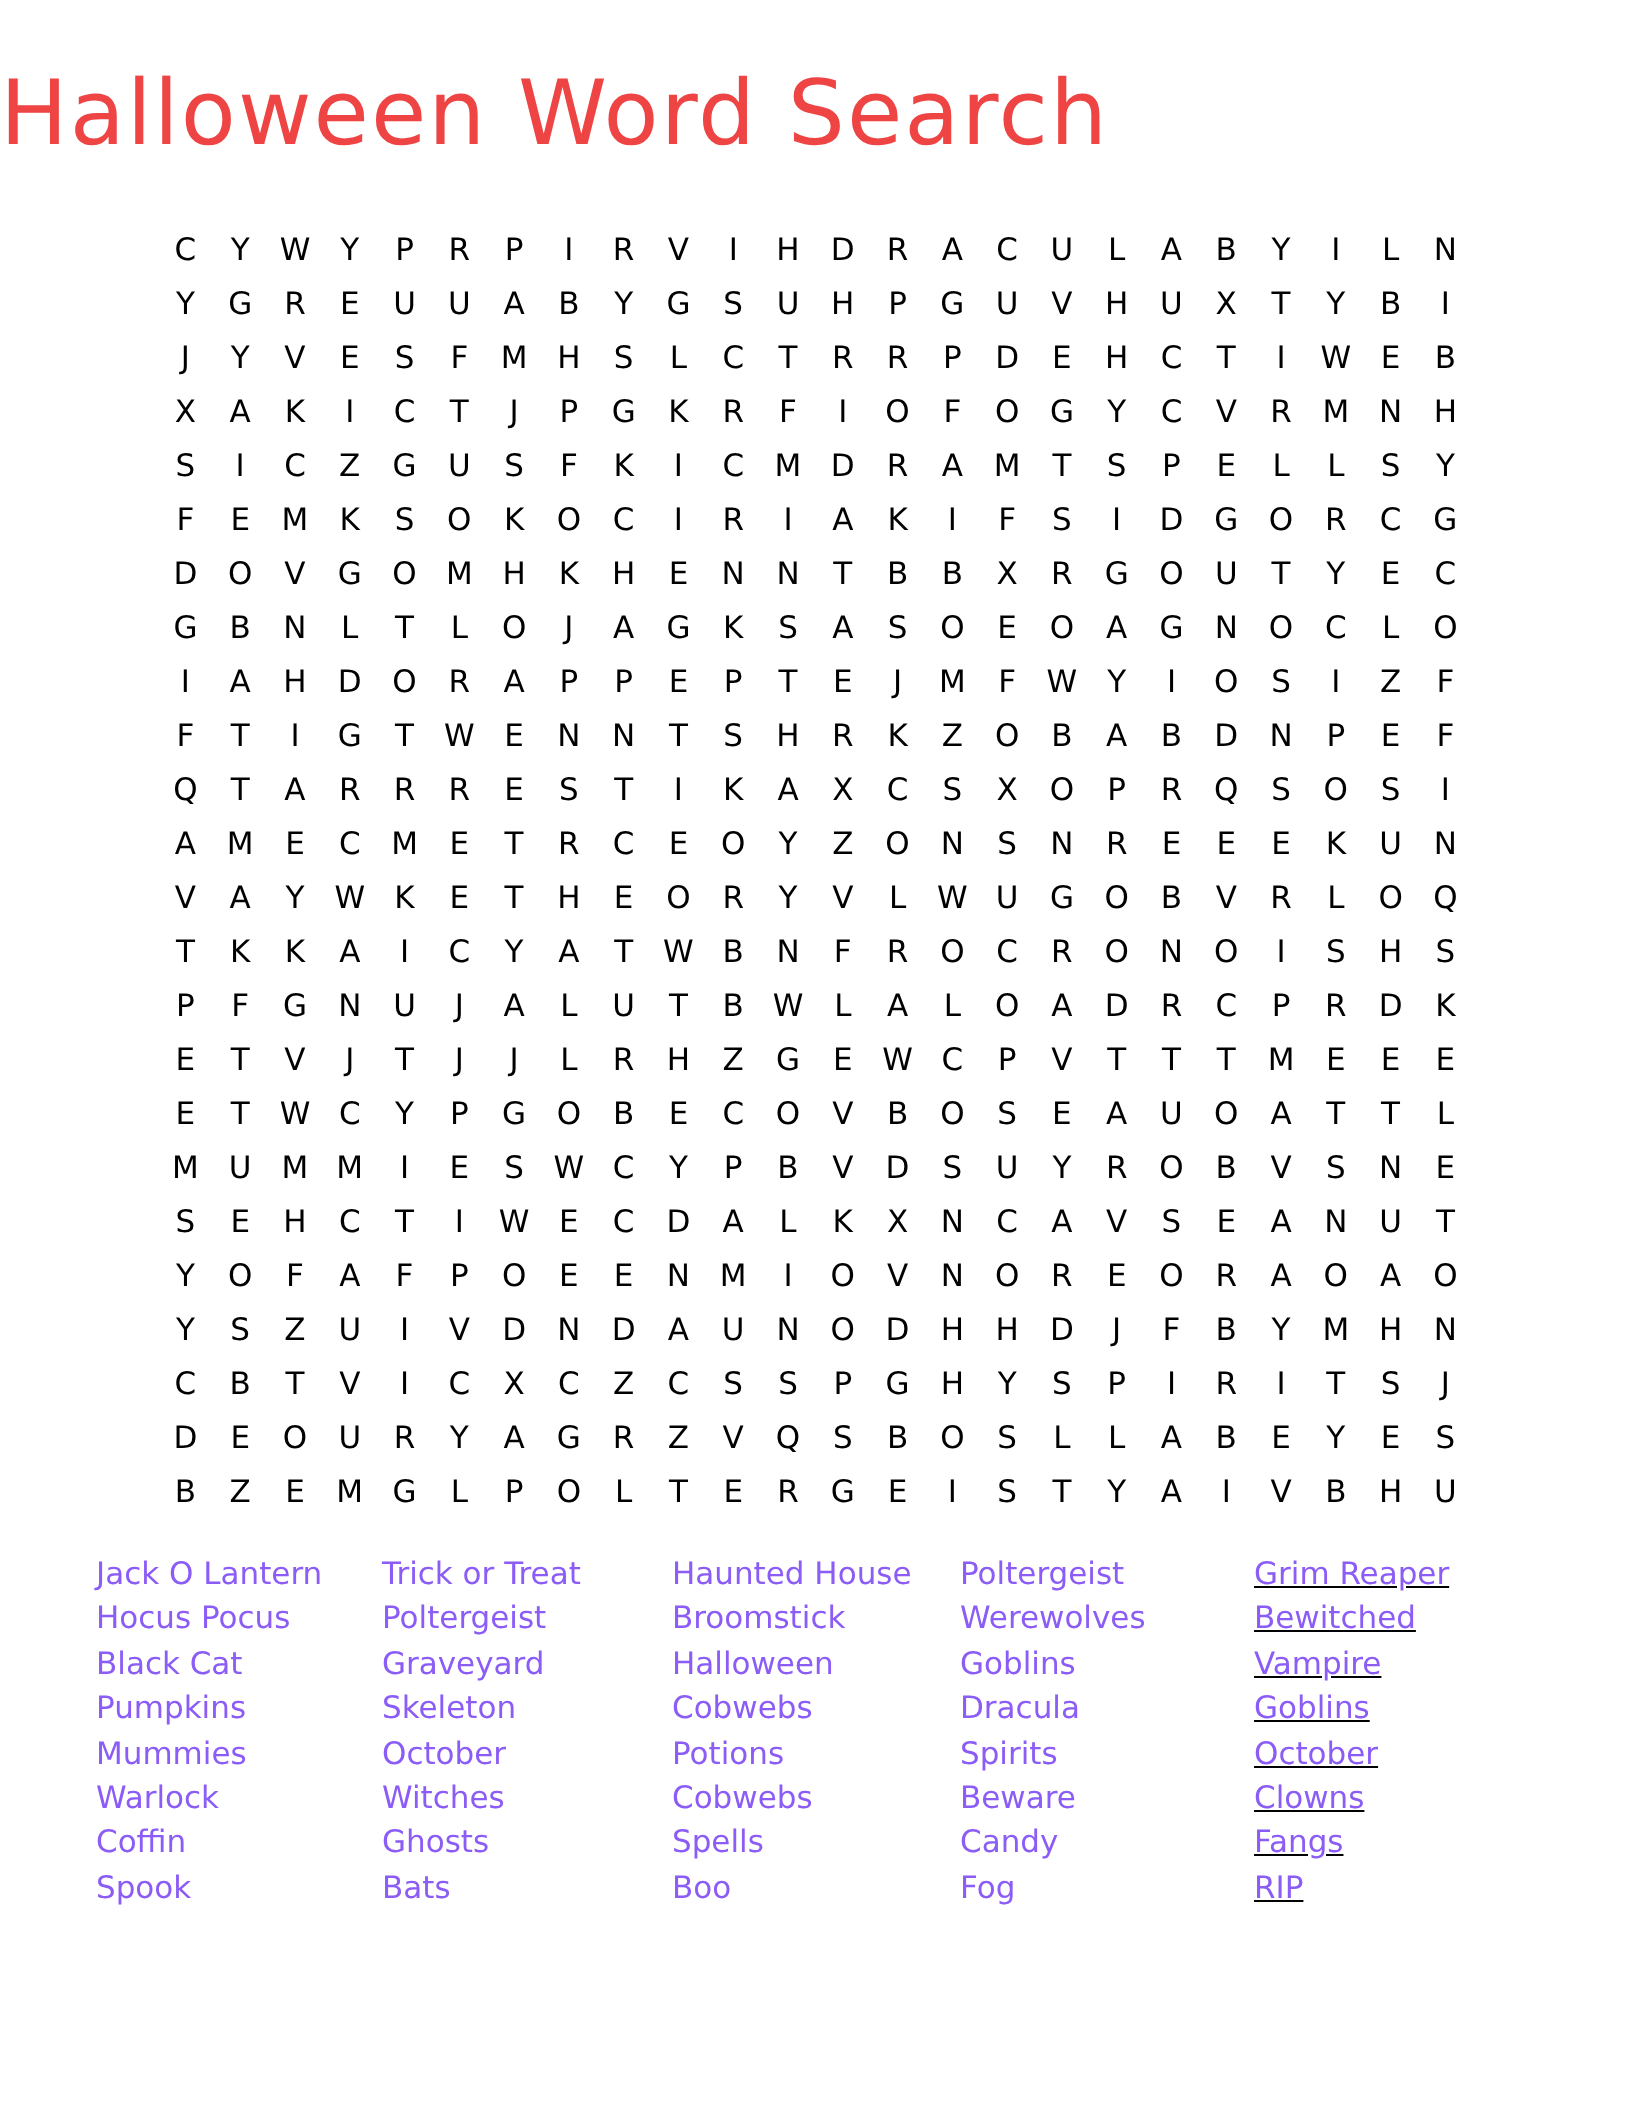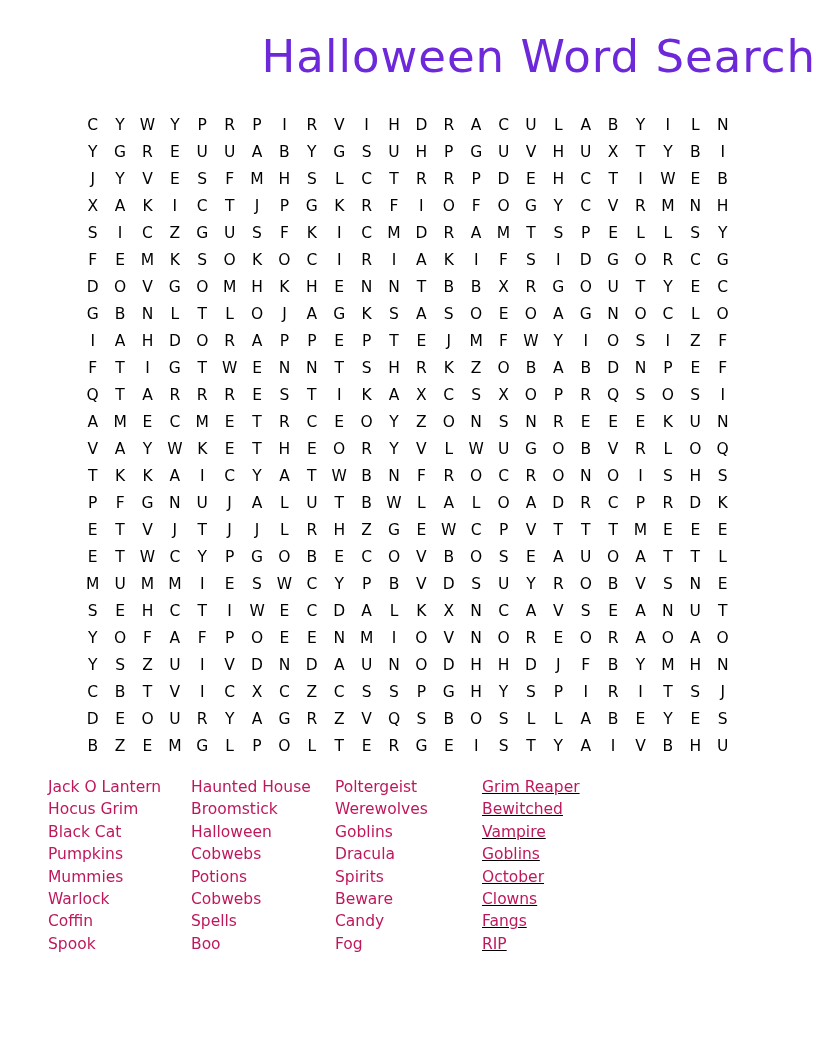--- a/index.html
+++ b/index.html
@@ -14,25 +14,25 @@
     background: #ffffff;
     font-family: "DejaVu Sans", "Liberation Sans", sans-serif;
     color: #000000;
     overflow: hidden;
   }
   .title {
     position: absolute;
     top: 30px;
     left: 0;
     width: 816px;
-    text-align: right;
+    text-align: left;
     font-size: 45px;
     font-weight: normal;
     letter-spacing: 1px;
-    color: #6d28d9;
+    color: #ef4444;
   }
   .grid {
     position: absolute;
     top: 111px;
     left: 79px;
     display: grid;
     grid-template-columns: repeat(24, 27.4px);
     grid-auto-rows: 27px;
   }
   .grid .cell {
@@ -59,21 +59,21 @@
   }
   .word-col-0 { width: 143px; }
   .word-col-1 { width: 145px; }
   .word-col-2 { width: 144px; }
   .word-col-3 { width: 147px; }
   .word-col-4 { width: 130px; text-decoration: underline; }
   .word-item {
     font-size: 15.5px;
     line-height: 22.4px;
     white-space: nowrap;
-    color: #be185d;
+    color: #8b5cf6;
   }
 </style>
 </head>
 <body>
 
 <div class="page">
   <div class="title">Halloween Word Search</div>
   <div class="grid" id="letter-grid">
       <div class="cell">C</div>
       <div class="cell">Y</div>
@@ -648,27 +648,37 @@
       <div class="cell">A</div>
       <div class="cell">I</div>
       <div class="cell">V</div>
       <div class="cell">B</div>
       <div class="cell">H</div>
       <div class="cell">U</div>
     </div>
   <div class="word-columns" id="word-columns">
       <div class="word-col word-col-0">
         <div class="word-item">Jack O Lantern</div>
-        <div class="word-item">Hocus Grim</div>
+        <div class="word-item">Hocus Pocus</div>
         <div class="word-item">Black Cat</div>
         <div class="word-item">Pumpkins</div>
         <div class="word-item">Mummies</div>
         <div class="word-item">Warlock</div>
         <div class="word-item">Coffin</div>
         <div class="word-item">Spook</div>
+      </div>
+      <div class="word-col word-col-1">
+        <div class="word-item">Trick or Treat</div>
+        <div class="word-item">Poltergeist</div>
+        <div class="word-item">Graveyard</div>
+        <div class="word-item">Skeleton</div>
+        <div class="word-item">October</div>
+        <div class="word-item">Witches</div>
+        <div class="word-item">Ghosts</div>
+        <div class="word-item">Bats</div>
       </div>
       <div class="word-col word-col-2">
         <div class="word-item">Haunted House</div>
         <div class="word-item">Broomstick</div>
         <div class="word-item">Halloween</div>
         <div class="word-item">Cobwebs</div>
         <div class="word-item">Potions</div>
         <div class="word-item">Cobwebs</div>
         <div class="word-item">Spells</div>
         <div class="word-item">Boo</div>

